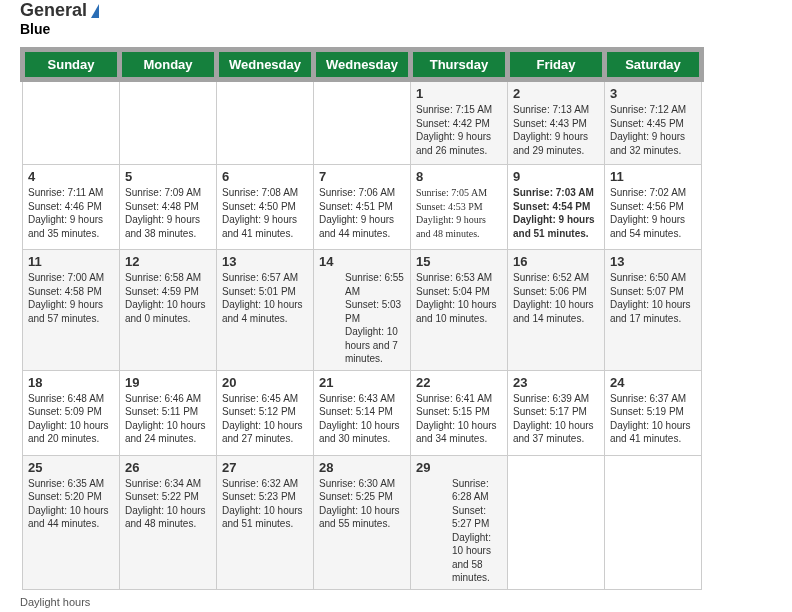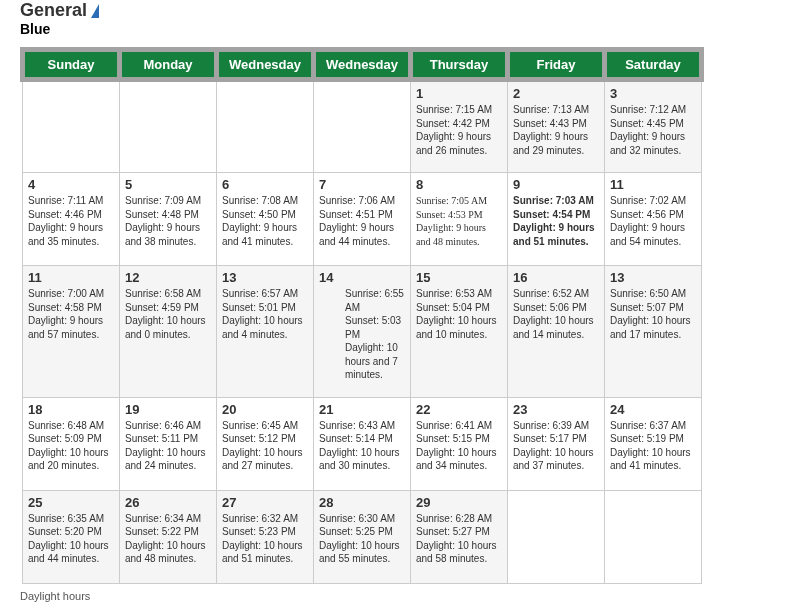--- a/index.html
+++ b/index.html
@@ -318,21 +318,21 @@
 Daylight: 10 hours and 51 minutes.</div>
           </td>
           <td>
             <span class="day-number">28</span>
             <div class="day-info" style="white-space: pre-line;">Sunrise: 6:30 AM
 Sunset: 5:25 PM
 Daylight: 10 hours and 55 minutes.</div>
           </td>
           <td>
             <span class="day-number">29</span>
-            <div class="day-info" style="white-space: pre-line;">Sunrise: 6:28 AM
+            <div class="day-info" style="white-space: pre-line; margin-left: 36px;">Sunrise: 6:28 AM
 Sunset: 5:27 PM
 Daylight: 10 hours and 58 minutes.</div>
           </td>
           <td class="empty-cell"></td>
           <td class="empty-cell"></td>
         </tr>
       </tbody>
   </table>
 
   <div class="footer">

